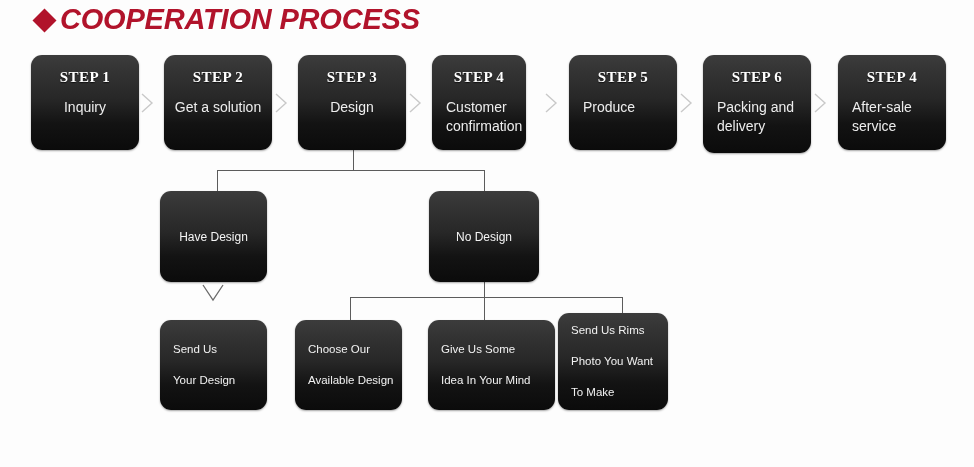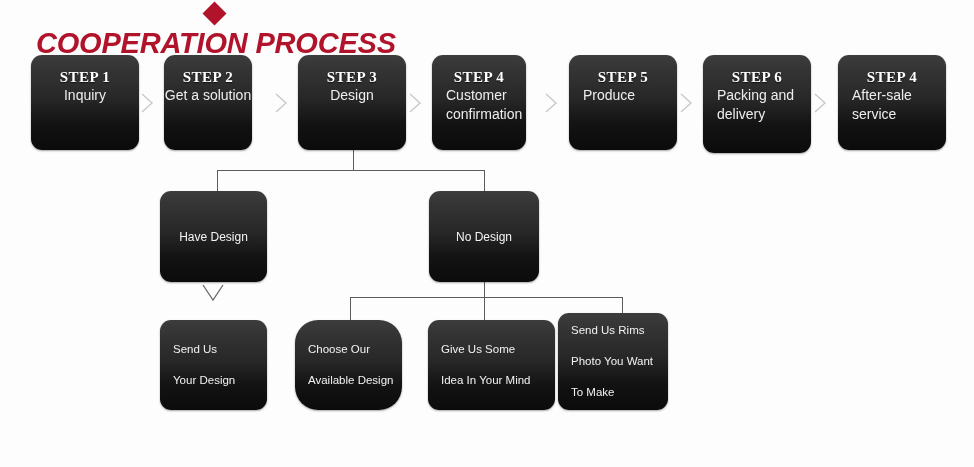--- a/index.html
+++ b/index.html
@@ -16,21 +16,20 @@
   }
 
   
   #title-row {
     position: absolute;
     left: 36px; top: 2px;
     display: flex;
     align-items: center;
     gap: 4px;
     white-space: nowrap;
-    flex-direction: column;
   }
   #diamond-icon {
     width: 17px; height: 17px;
     background: #b1132b;
     transform: rotate(45deg);
     display: inline-block;
     margin-right: 3px;
     margin-top: 3px;
   }
   #title-text {
@@ -71,20 +70,21 @@
     justify-content: flex-start;
     padding-top: 14px;
   }
   .step-title {
     font-family: "Liberation Serif", serif;
     font-weight: bold;
     font-size: 15px;
     letter-spacing: 0.4px;
     color: #ffffff;
     text-shadow: 0 1px 1px rgba(0,0,0,0.7);
+    margin-bottom: 12px;
     white-space: nowrap;
   }
   .step-desc {
     font-family: "Liberation Sans", sans-serif;
     font-size: 14px;
     color: #ededed;
     line-height: 19px;
     text-align: center;
     white-space: pre-line;
   }
@@ -170,21 +170,21 @@
     </svg>
   </div>
 
   <div class="box step-box" style="left:31px; top:55px; width:108px; height:95px;">
     <div class="inner">
       <div class="step-title">STEP 1</div>
       <div class="step-desc">Inquiry</div>
     </div>
   </div>
 
-  <div class="box step-box" style="left:164px; top:55px; width:88px; height:95px;">
+  <div class="box step-box" style="left:164px; top:55px; width:108px; height:95px;">
     <div class="inner">
       <div class="step-title">STEP 2</div>
       <div class="step-desc">Get a solution</div>
     </div>
   </div>
 
   <div class="box step-box" style="left:298px; top:55px; width:108px; height:95px;">
     <div class="inner">
       <div class="step-title">STEP 3</div>
       <div class="step-desc">Design</div>
@@ -265,21 +265,21 @@
     </div>
   </div>
 
   <div class="box leaf-box" style="left:160px; top:320px; width:107px; height:90px;">
     <div class="inner">
       <div class="leaf-line">Send Us</div>
       <div class="leaf-line">Your Design</div>
     </div>
   </div>
 
-  <div class="box leaf-box" style="left:295px; top:320px; width:107px; height:90px;border-radius:23px;">
+  <div class="box leaf-box" style="left:295px; top:320px; width:107px; height:90px;">
     <div class="inner">
       <div class="leaf-line">Choose Our</div>
       <div class="leaf-line">Available Design</div>
     </div>
   </div>
 
   <div class="box leaf-box" style="left:428px; top:320px; width:127px; height:90px;">
     <div class="inner">
       <div class="leaf-line">Give Us Some</div>
       <div class="leaf-line">Idea In Your Mind</div>

